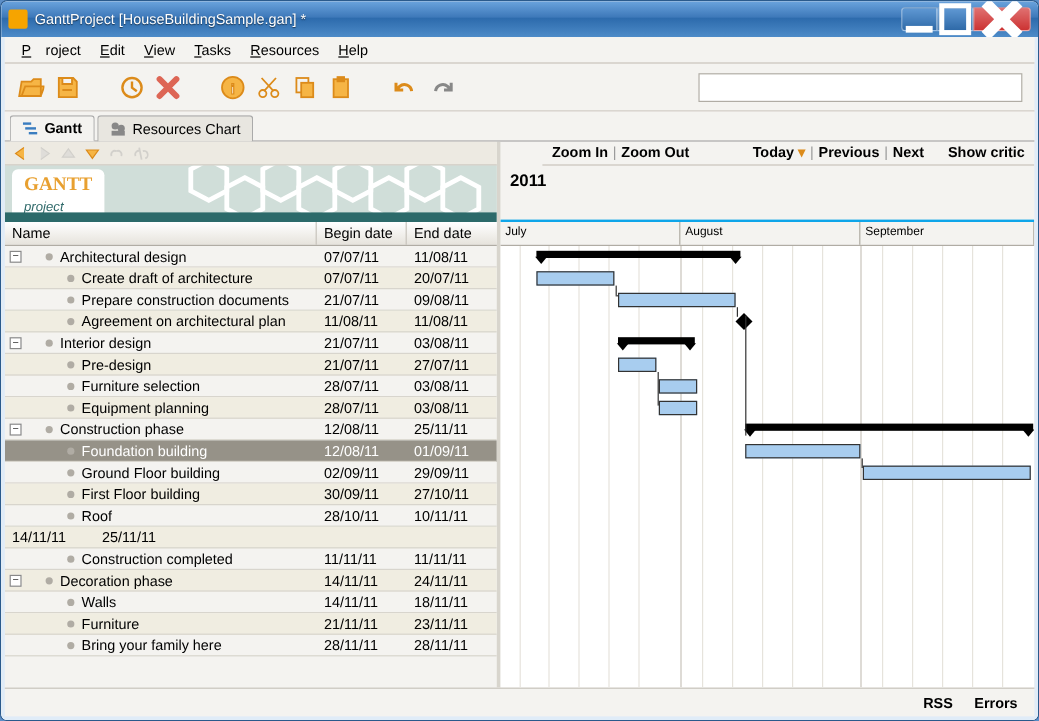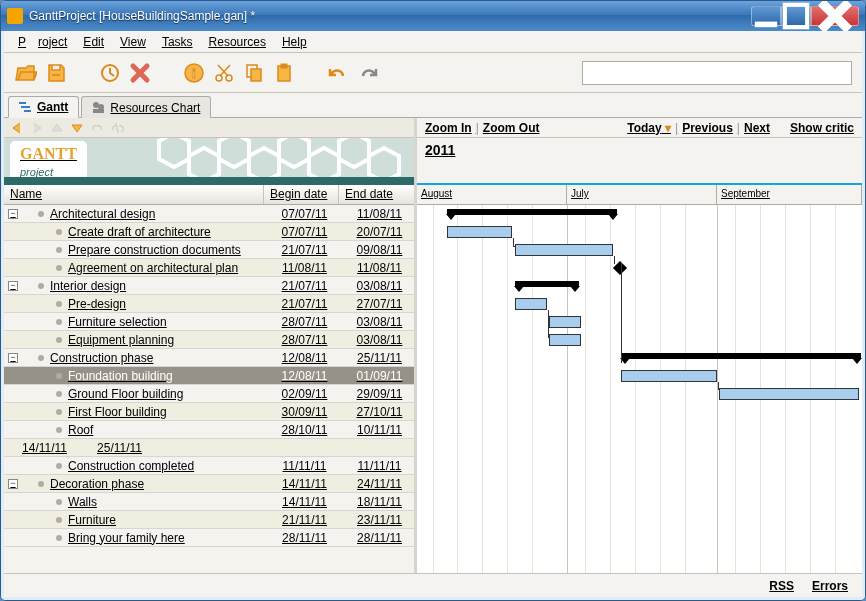--- a/index.html
+++ b/index.html
@@ -8,21 +8,21 @@
 
 .window { width: 866px; height: 601px; background: #fff; border: 1px solid #2a5a8c; border-radius: 6px; overflow: hidden; display: flex; flex-direction: column; }
 .titlebar { height: 30px; background: linear-gradient(#6aa3dd, #3d78b9 45%, #2c6aac 46%, #4d8bc8); display: flex; align-items: center; padding: 0 6px; color: #fff; text-shadow: 0 1px 1px rgba(0,0,0,.6); }
 .titlebar .icon { width: 16px; height: 16px; background: #f6a400; border-radius: 2px; margin-right: 6px; }
 .titlebar .title { flex: 1; font-size: 12px; }
 .win-btns { display: flex; gap: 0; }
 .win-btn { width: 30px; height: 20px; border: 1px solid rgba(255,255,255,.4); background: linear-gradient(#5f98d3, #2f6aa8); display: flex; align-items: center; justify-content: center; color: #fff; font-size: 12px; }
 .win-btn:first-child { border-radius: 3px 0 0 3px; }
 .win-btn.close { background: linear-gradient(#e07070, #c33); border-radius: 0 3px 3px 0; width: 48px; }
 
-.client { flex: 1; background: #f4f3f0; display: flex; flex-direction: column; border: 3px solid #e0ecf8; border-top: none; text-decoration: underline; }
+.client { flex: 1; background: #f4f3f0; display: flex; flex-direction: column; border: 3px solid #e0ecf8; border-top: none; }
 
 
 .menubar { height: 22px; background: #f4f3f0; display: flex; align-items: center; padding: 2px 8px; border-bottom: 1px solid #c8c4bc; gap: 4px; }
 .menubar span { padding: 2px 6px; }
 .menubar span u { text-decoration: underline; }
 
 
 .toolbar { height: 40px; padding: 4px 10px; display: flex; align-items: center; gap: 6px; border-bottom: 1px solid #c8c4bc; }
 .toolbar .sep { width: 18px; }
 .toolbar .icon { width: 24px; height: 24px; display: flex; align-items: center; justify-content: center; }
@@ -55,30 +55,30 @@
 
 .table-head { display: flex; background: linear-gradient(#fff, #e6e3dc); border-bottom: 1px solid #b0aca4; height: 20px; }
 .table-head > div { border-right: 1px solid #c8c4bc; padding: 2px 6px; text-align: left; }
 .col-name { flex: 1; }
 .col-begin { width: 75px; }
 .col-end { width: 75px; border-right: none !important; }
 
 .table-body { flex: 1; overflow-y: auto; overflow-x: hidden; }
 .row { display: flex; height: 18px; align-items: center; border-bottom: 1px solid #d8d5cd; }
 .row .cell-name { flex: 1; display: flex; align-items: center; white-space: nowrap; overflow: hidden; }
-.row .cell-date { width: 75px; padding-left: 6px; text-align: center; }
+.row .cell-date { width: 75px; padding-left: 6px; }
 .row.even { background: #f0ede1; }
 .row.selected { background: #969288; color: #fff; }
 .tree-toggle { width: 10px; height: 10px; border: 1px solid #888; margin: 0 4px; display: flex; align-items: center; justify-content: center; font-size: 9px; line-height: 1; background: #fff; color: #333; cursor: default; }
 .bullet { width: 6px; height: 6px; border-radius: 3px; background: #b0aca4; margin: 0 6px; }
 .row .pad2 { width: 46px; }
 
 
 .right-panel { flex: 1; display: flex; flex-direction: column; overflow: hidden; position: relative; }
-.rp-toolbar { height: 20px; display: flex; align-items: center; padding: 2px 8px; border-bottom: 1px solid #c8c4bc; gap: 4px; font-weight: bold; }
+.rp-toolbar { height: 20px; display: flex; padding: 2px 8px; border-bottom: 1px solid #c8c4bc; gap: 4px; font-weight: bold; margin-left: 35px; }
 .rp-toolbar .bar { color: #999; font-weight: normal; }
 .rp-toolbar .push { margin-left: auto; }
 .rp-toolbar .dd::after { content: " \25BE"; color: #dc8b1a; }
 .year-row { height: 47px; padding-left: 8px; padding-top:4px; font-size: 14px; font-weight: bold; border-bottom: 2px solid #0ea5e9; }
 .month-row { height: 20px; display: flex; border-bottom: 1px solid #b0aca4; }
 .month { font-size: 10px; border-right: 1px solid #b0aca4; padding: 3px 4px 0 4px; position: relative; }
 
 .chart-area { flex: 1; position: relative; background: #fff; overflow: hidden; }
 .chart-area .grid { position: absolute; top: 0; bottom: 0; width: 1px; background: #e6e3dc; }
 .bar-summary { position: absolute; height: 6px; background: #000; top: 4px; }
@@ -443,22 +443,22 @@
           <span class="push dd">Today</span>
           <span class="bar">|</span>
           <span>Previous</span>
           <span class="bar">|</span>
           <span>Next</span>
           <span style="width:12px"></span>
           <span>Show critic</span>
         </div>
         <div class="year-row">2011</div>
         <div class="month-row">
+          <div class="month" style="width:150px">July</div>
           <div class="month" style="width:150px">August</div>
-          <div class="month" style="width:150px">July</div>
           <div class="month" style="flex:1">September</div>
         </div>
 
         <div class="chart-area" id="chart">
 
           <div class="grid" style="left:16px"></div>
             <div class="grid" style="left:40px"></div>
             <div class="grid" style="left:65px"></div>
             <div class="grid" style="left:90px"></div>
             <div class="grid" style="left:115px"></div>

